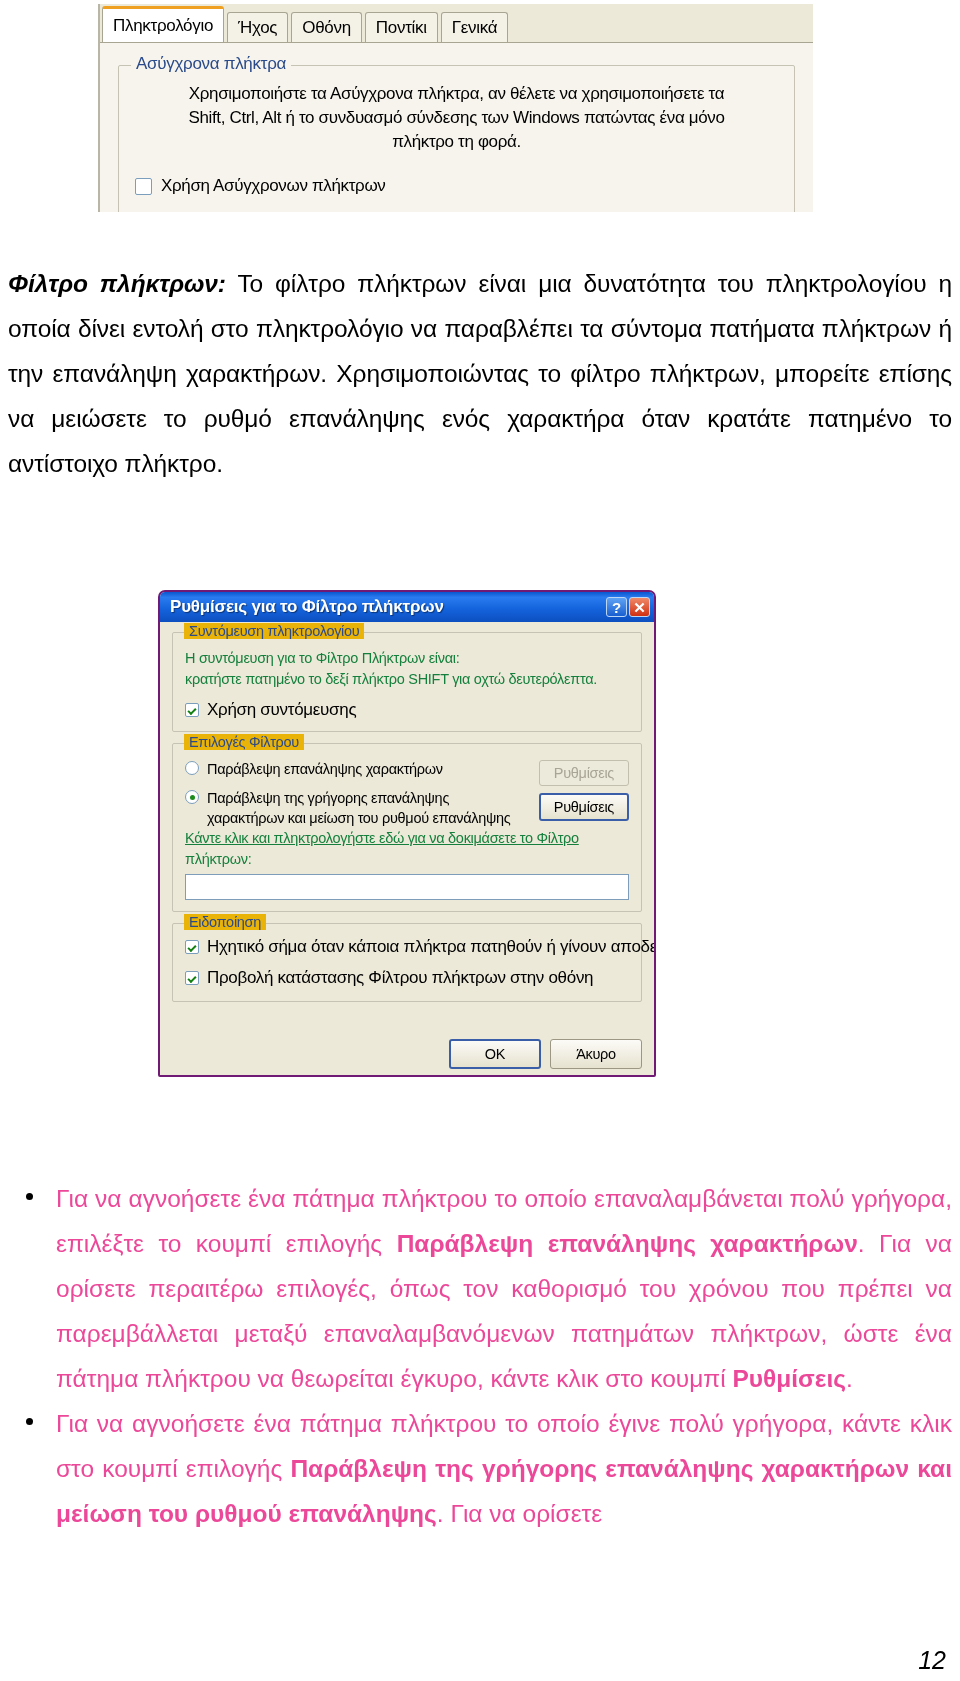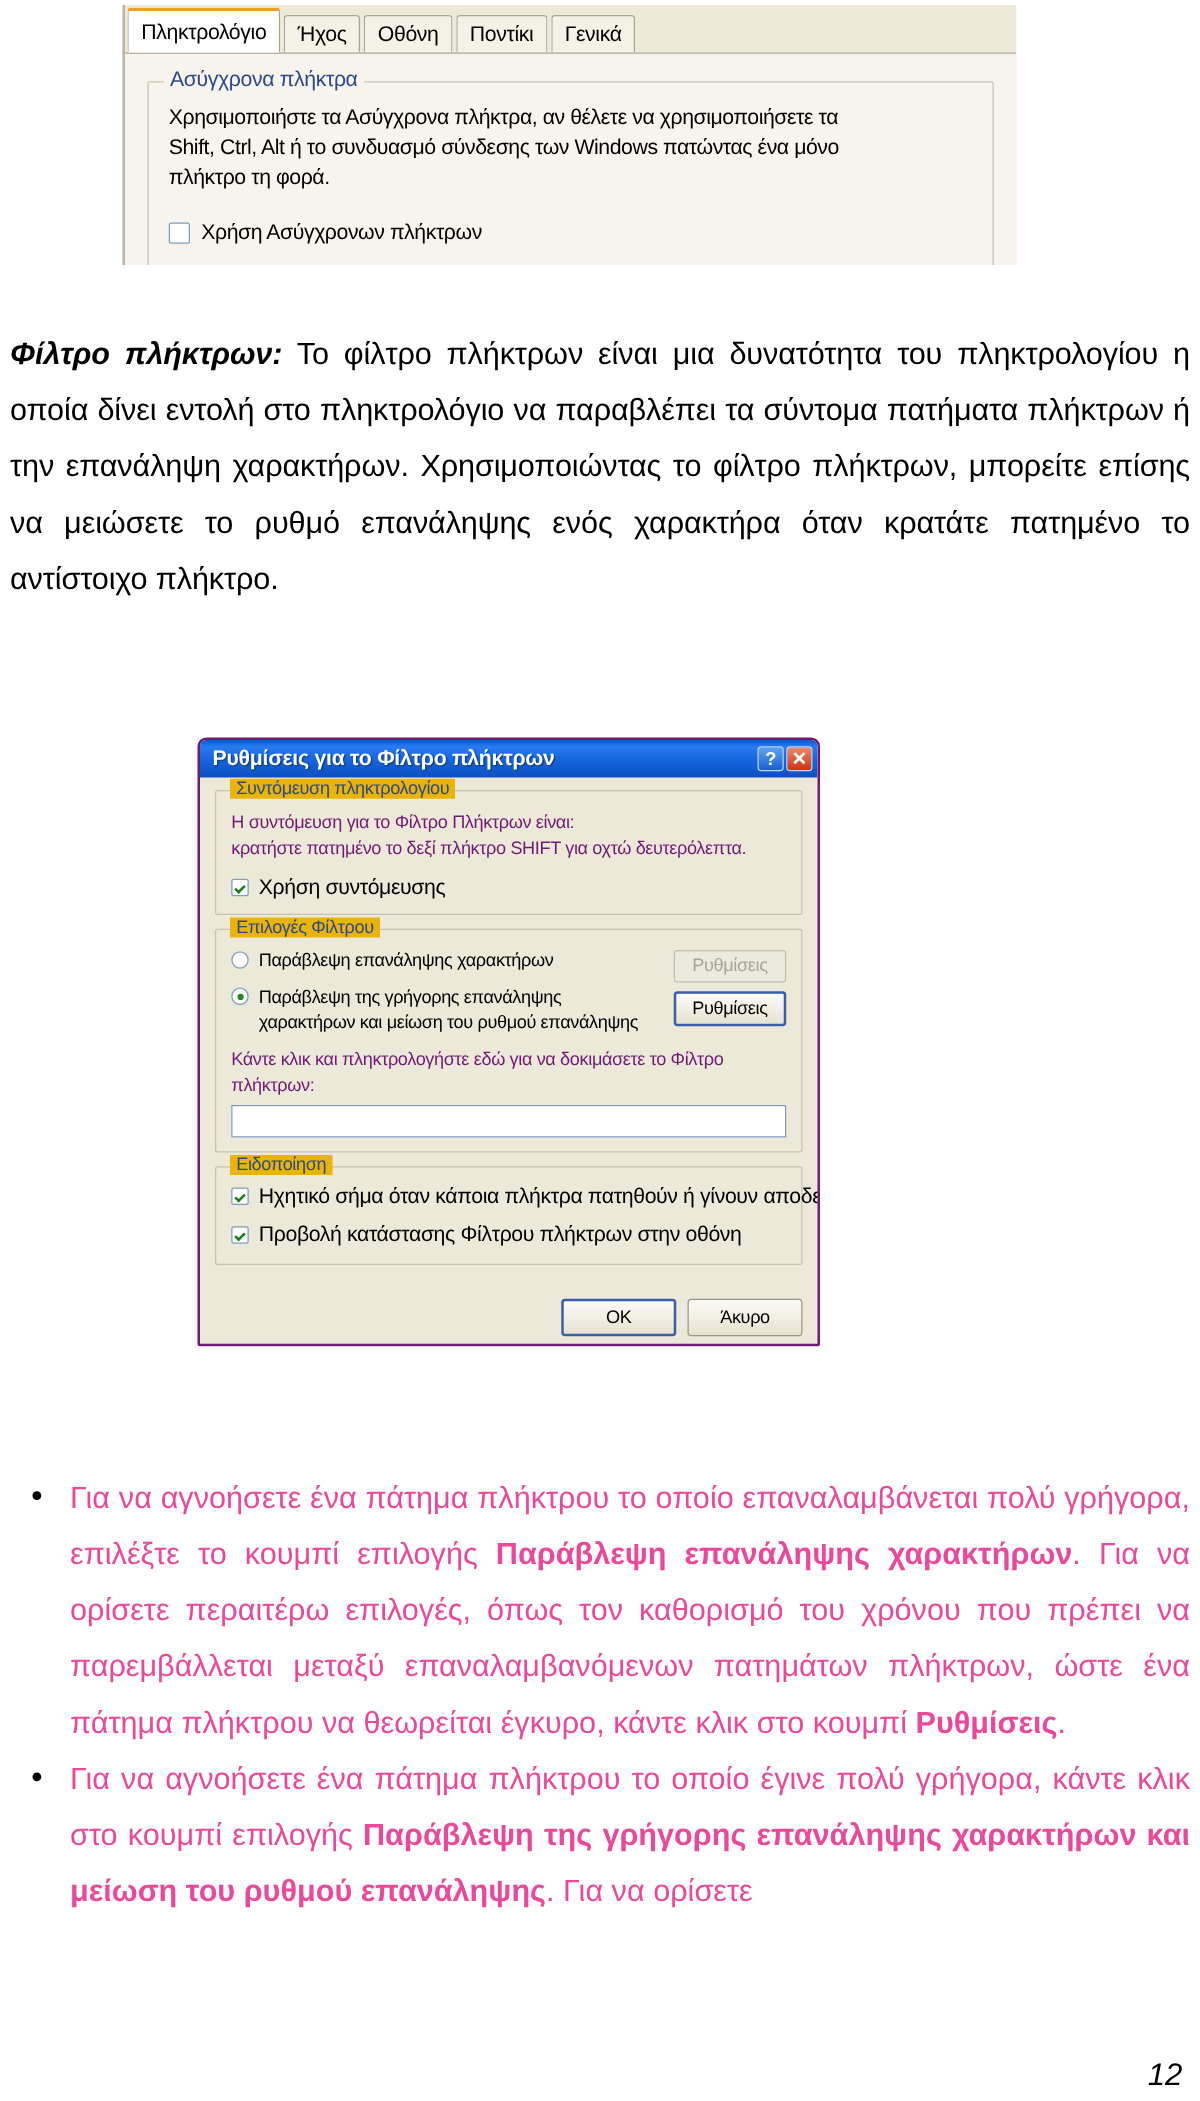--- a/index.html
+++ b/index.html
@@ -54,20 +54,21 @@
     font-weight: 500;
     z-index: 3;
     position: relative;
   }
   .tabpage {
     position: absolute;
     left: 0px; top: 38px;
     right: 0px; bottom: 0px;
     background: #f6f4ec;
     border-top: 1px solid #a9a593;
+    text-align: center;
   }
   .groupbox {
     position: absolute;
     left: 18px; top: 22px;
     right: 18px; bottom: -20px;
     border: 1px solid #c6c3b4;
     border-radius: 2px;
   }
   .group-legend {
     position: absolute;
@@ -186,21 +187,21 @@
     background: #eab308;
     padding: 0 5px;
     font-size: 14.5px;
     color: #2a4a8a;
     letter-spacing: -0.3px;
     white-space: nowrap;
   }
   .dgroup .inner { padding: 15px 12px 11px 12px; }
   .dtext {
     font-size: 14.5px;
-    color: #701a75;
+    color: #15803d;
     line-height: 1.42;
     letter-spacing: -0.3px;
     white-space: nowrap;
   }
   .drow {
     display: flex;
     align-items: center;
     gap: 8px;
     font-size: 17px;
     letter-spacing: -0.3px;
@@ -395,21 +396,21 @@
                 <span style="display:block">χαρακτήρων και μείωση του ρυθμού επανάληψης</span>
               </span>
             </div>
           </div>
           <div class="opt-right">
             <button class="dbtn disabled">Ρυθμίσεις</button>
             <button class="dbtn primary">Ρυθμίσεις</button>
           </div>
         </div>
 
-        <div class="dtext" style="margin-top:10px;">Κάντε κλικ και πληκτρολογήστε εδώ για να δοκιμάσετε το Φίλτρο</div>
+        <div class="dtext" style="text-decoration:underline;">Κάντε κλικ και πληκτρολογήστε εδώ για να δοκιμάσετε το Φίλτρο</div>
         <div class="dtext">πλήκτρων:</div>
         <input class="dtextbox" type="text" value="" style="">
       </div>
     </div>
 
     <div class="dgroup">
       <div class="leg">Ειδοποίηση</div>
       <div class="inner" style="padding-top:13px;padding-bottom:13px;">
         <div class="drow" style="margin-top:0;">
           <span class="dchk checked"></span>

